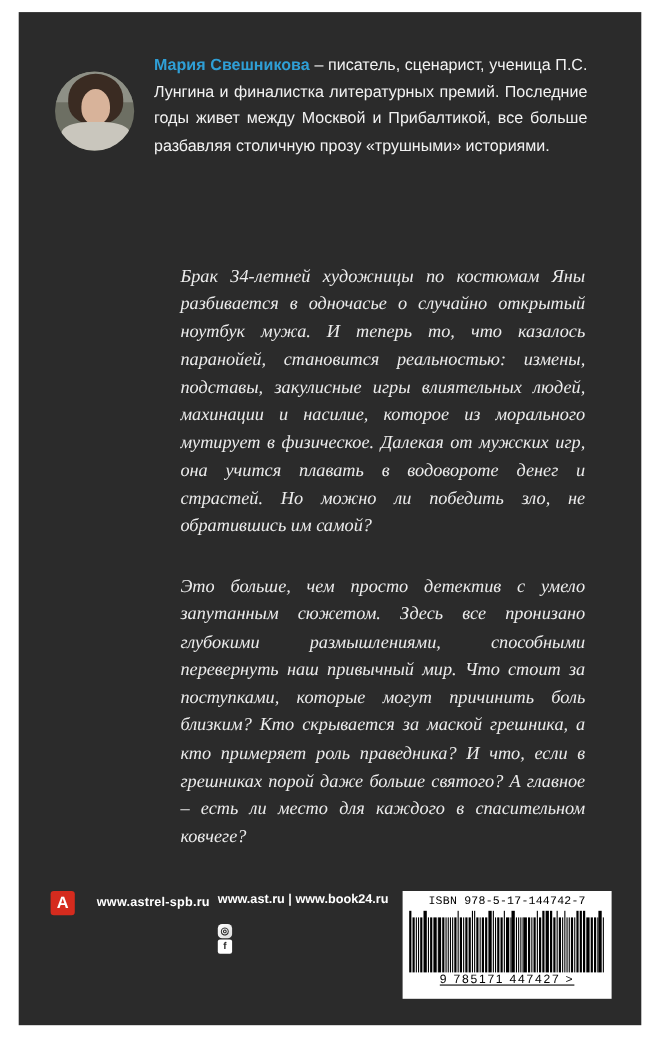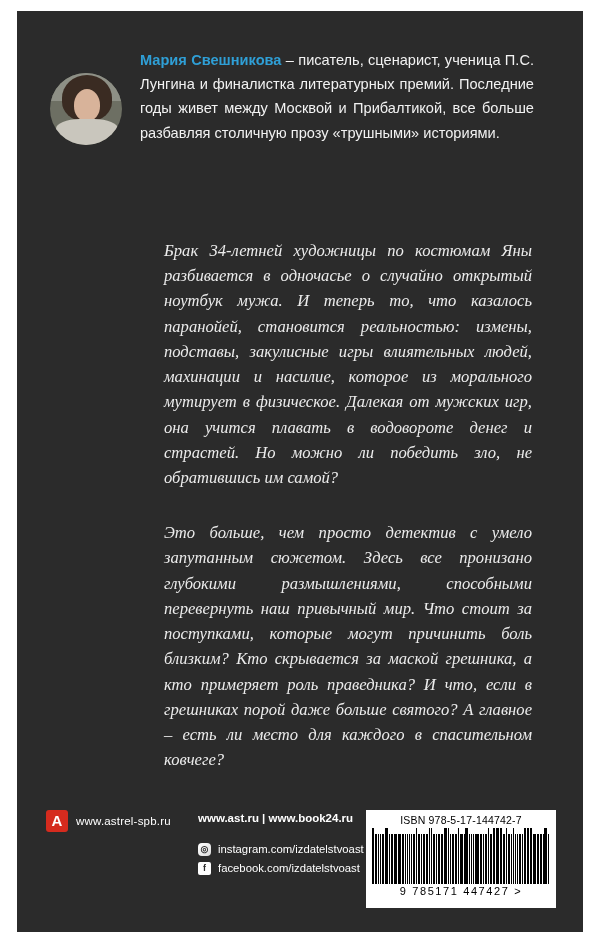--- a/index.html
+++ b/index.html
@@ -27,21 +27,21 @@
     box-shadow: 0 0 0 1px #2b2b2b;
     overflow: hidden;
   }
   
   .author-block {
     position: absolute;
     left: 32px;
     top: 36px;
     width: 500px;
     display: flex;
-    align-items: flex-end;
+    align-items: center;
   }
   .avatar {
     width: 72px;
     height: 72px;
     border-radius: 50%;
     flex: 0 0 72px;
     overflow: hidden;
     position: relative;
     background: #6d6f63;
     margin-top: 10px;
@@ -122,24 +122,24 @@
     height: 22px;
     background: #d52b1e;
     border-radius: 3px;
     color: #fff;
     font-weight: bold;
     font-size: 15px;
     line-height: 22px;
     text-align: center;
   }
   .brand-url {
-    margin-left: 8px;
+    margin-left: 20px;
     color: #ffffff;
     font-size: 11.5px;
-    font-weight: normal;
+    font-weight: bold;
     letter-spacing: 0.2px;
   }
   .sites {
     position: absolute;
     left: 180px;
     top: 16px;
     color: #ffffff;
     font-size: 11.5px;
     font-weight: bold;
   }
@@ -185,21 +185,21 @@
     width: 190px;
     height: 98px;
     background: #ffffff;
     padding: 4px 6px 2px 6px;
     box-sizing: border-box;
     text-align: center;
   }
   .isbn-text {
     color: #000;
     font-size: 10.5px;
-    font-family: Liberation Sans, sans-serif;
+    font-family: Liberation Mono, monospace;
     margin-bottom: 2px;
     letter-spacing: 0.2px;
   }
   .bars {
     height: 56px;
     display: flex;
     align-items: flex-end;
     justify-content: center;
     gap: 0;
   }
@@ -208,20 +208,21 @@
     background: #000;
     height: 100%;
     margin-right: 1px;
   }
   .barcode-digits {
     color: #000;
     font-size: 11px;
     font-family: "Liberation Sans", sans-serif;
     letter-spacing: 1.6px;
     margin-top: 1px;
+    text-decoration: underline;
   }
 </style>
 </head>
 <body>
 
 <div class="page">
   <div class="cover">
 
     <div class="author-block">
       <div class="avatar">
@@ -245,25 +246,23 @@
       <div class="brand">
         <div class="brand-mark">A</div>
         <div class="brand-url">www.astrel-spb.ru</div>
       </div>
 
       <div class="sites">www.ast.ru | www.book24.ru</div>
 
       <div class="socials">
         <div class="social-row">
           <span class="sicon ig">◎</span>
-          <span>instagram.com/izdatelstvoast</span>
         </div>
         <div class="social-row">
           <span class="sicon fb">f</span>
-          <span>facebook.com/izdatelstvoast</span>
         </div>
       </div>
 
       <div class="barcode-box">
         <div class="isbn-text">ISBN 978-5-17-144742-7</div>
         <div class="bars" id="bars">
             <i style="width: 3px; height: 100%;"></i>
             <i style="width: 2px; height: 90%;"></i>
             <i style="width: 2px; height: 90%;"></i>
             <i style="width: 1px; height: 90%;"></i>

